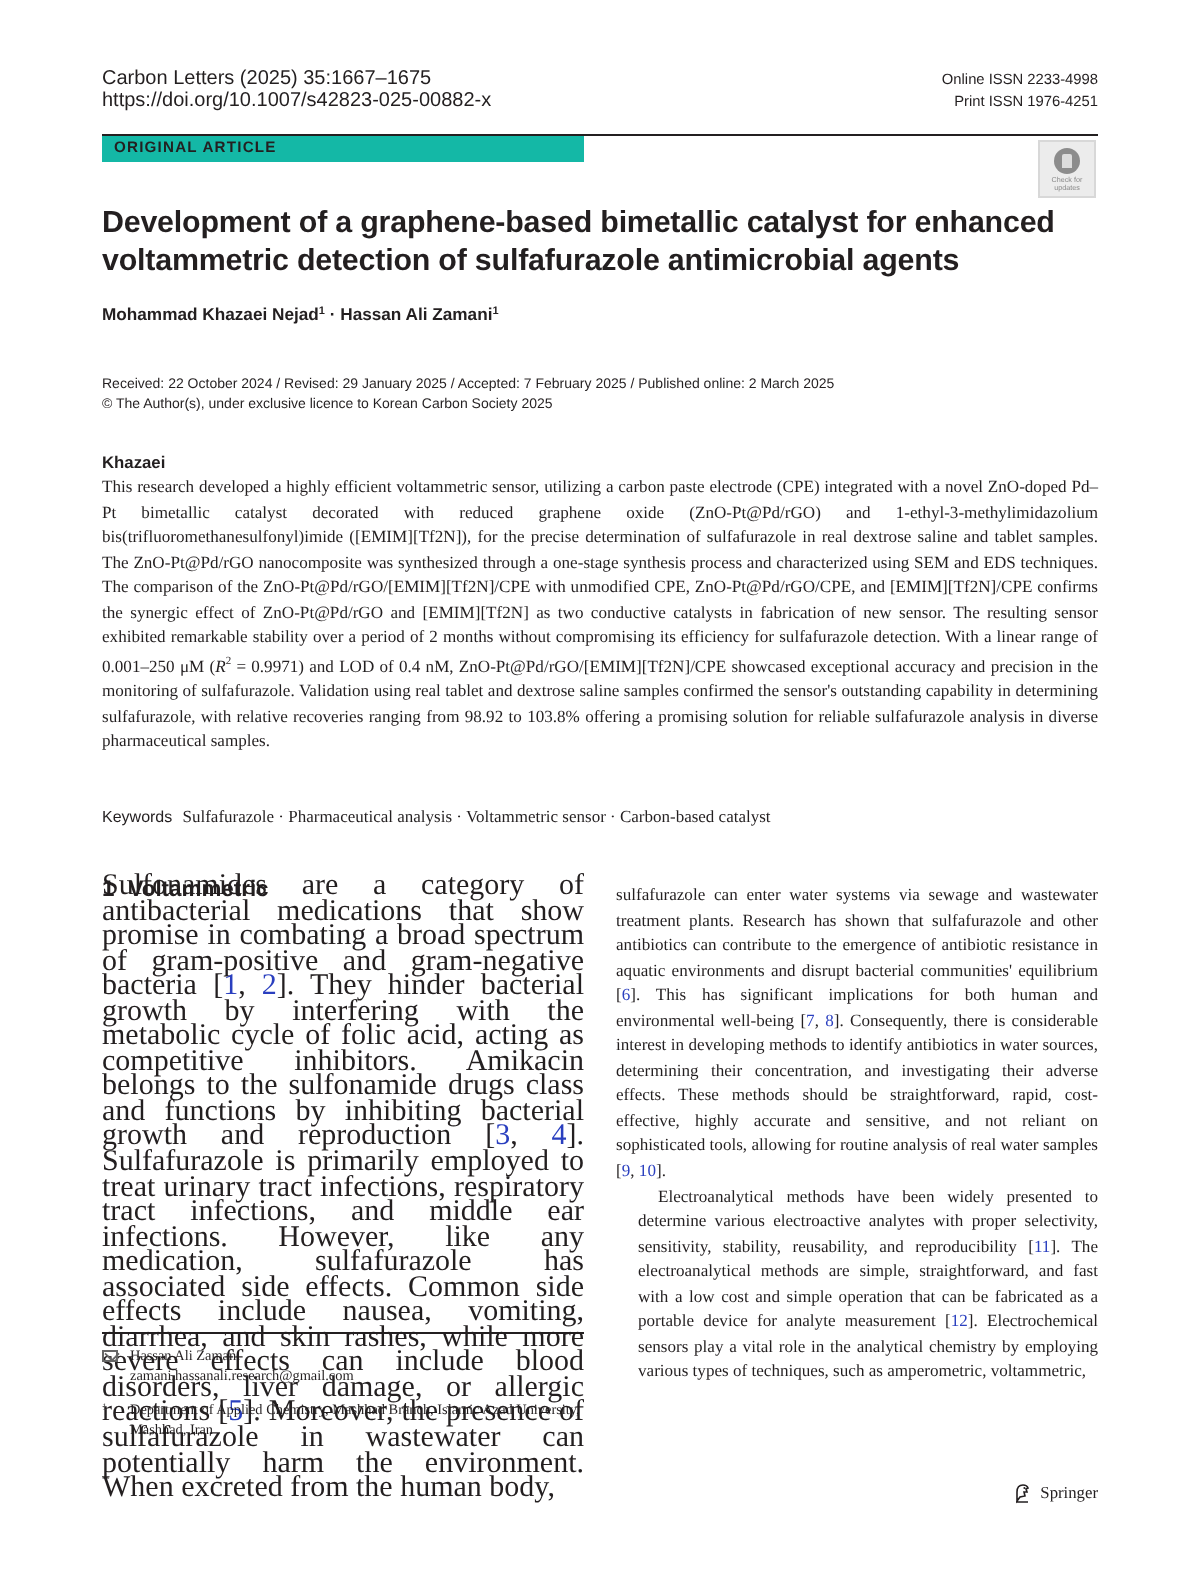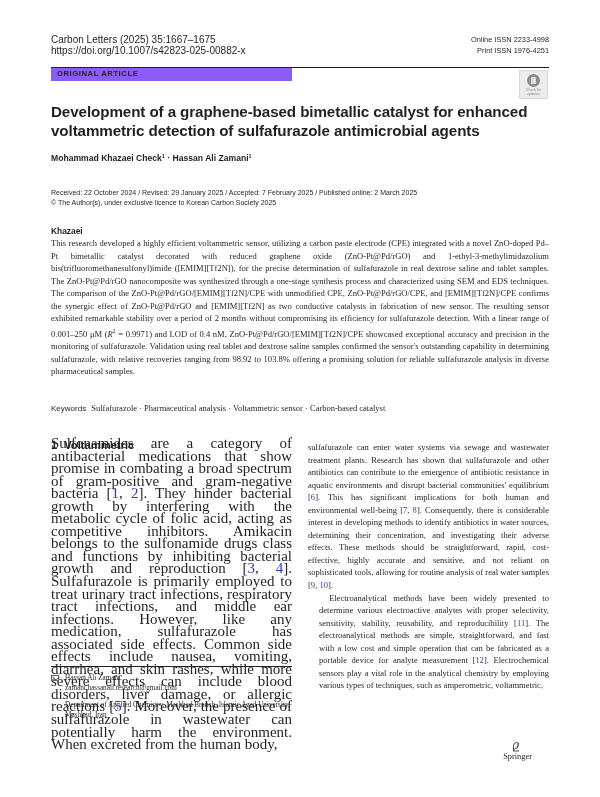--- a/index.html
+++ b/index.html
@@ -3,21 +3,21 @@
 <meta charset="utf-8">
 <style>
   * { box-sizing: border-box; margin: 0; padding: 0; }
   html, body { width: 600px; height: 797px; background: #ffffff; overflow: hidden; }
   body { position: relative; font-family: "Liberation Serif", serif; color: #231f20; }
 
   .hdr-left { position: absolute; left: 51px; top: 34px; font-family: "Liberation Sans", sans-serif; font-size: 10px; line-height: 11px; color: #231f20; }
   .hdr-right { position: absolute; right: 51px; top: 34px; font-family: "Liberation Sans", sans-serif; font-size: 7.4px; line-height: 11px; text-align: right; color: #231f20; }
 
   .rule-top { position: absolute; left: 51px; width: 498px; top: 67px; height: 1.3px; background: #231f20; }
-  .banner { position: absolute; left: 51px; top: 68px; width: 241px; height: 12.5px; background: #8b5cf6; font-family: "Liberation Sans", sans-serif; font-weight: bold; font-size: 7.6px; letter-spacing: 0.6px; line-height: 12.5px; padding-left: 6px; color: #231f20; }
+  .banner { position: absolute; left: 51px; top: 68px; width: 241px; height: 12.5px; background: #14b8a6; font-family: "Liberation Sans", sans-serif; font-weight: bold; font-size: 7.6px; letter-spacing: 0.6px; line-height: 12.5px; padding-left: 6px; color: #231f20; }
 
   .check-updates { position: absolute; left: 519px; top: 70px; width: 29px; height: 29px; background: #ececec; border: 0.5px solid #d8d8d8; display: flex; flex-direction: column; align-items: center; }
   .check-updates .badge { margin-top: 3px; width: 13px; height: 13px; border-radius: 50%; background: #8c8c8c; position: relative; }
   .check-updates .badge::after { content: ""; position: absolute; left: 4px; top: 2.5px; width: 5px; height: 7px; background: #dcdcdc; border-radius: 1px 1px 0 0; }
   .check-updates .lbl { font-family: "Liberation Sans", sans-serif; font-size: 3.6px; line-height: 4.2px; text-align: center; color: #8a8a8a; margin-top: 1px; }
 
   .title { position: absolute; left: 51px; top: 102px; width: 500px; font-family: "Liberation Sans", sans-serif; font-weight: bold; font-size: 15.2px; line-height: 19px; color: #231f20; letter-spacing: -0.1px; }
   .authors { position: absolute; left: 51px; top: 151px; font-family: "Liberation Sans", sans-serif; font-weight: bold; font-size: 8.6px; line-height: 11px; color: #231f20; }
   .authors sup { font-size: 5.5px; vertical-align: 3px; }
   .dates { position: absolute; left: 51px; top: 188px; font-family: "Liberation Sans", sans-serif; font-size: 7px; line-height: 10px; color: #231f20; }
@@ -38,21 +38,21 @@
 
   .fn-rule { position: absolute; left: 51px; top: 666px; width: 241px; height: 0.8px; background: #231f20; }
   .fn { position: absolute; left: 51px; top: 673px; width: 241px; font-size: 7.2px; line-height: 10px; }
   .fn .row { display: flex; }
   .fn .mark { width: 14px; flex-shrink: 0; font-size: 7px; color: #555; }
   .fn .mark.sup { font-size: 5px; padding-top: 0px; }
   .fn .gap { height: 7px; }
   .mail-icon { display: inline-block; width: 8px; height: 6px; border: 0.7px solid #666; position: relative; margin-top: 2px; }
   .mail-icon::before { content: ""; position: absolute; left: 0.5px; top: -2.4px; width: 5px; height: 5px; border-right: 0.7px solid #666; border-bottom: 0.7px solid #666; transform: rotate(45deg) scale(0.9); }
 
-  .springer { position: absolute; right: 68px; top: 741px; display: flex; align-items: center; font-size: 8.4px; color: #231f20; flex-direction: column; }
+  .springer { position: absolute; right: 51px; top: 741px; display: flex; align-items: center; font-size: 8.4px; color: #231f20; }
   .springer svg { margin-right: 4px; }
 </style>
 </head>
 <body>
 
 <div class="hdr-left">
   <div>Carbon Letters (2025) 35:1667–1675</div>
   <div>https://doi.org/10.1007/s42823-025-00882-x</div>
 </div>
 <div class="hdr-right">
@@ -67,21 +67,21 @@
   <div class="badge"></div>
   <div class="lbl">
     <div>Check for</div>
     <div>updates</div>
   </div>
 </div>
 
 <h1 class="title">Development of a graphene-based bimetallic catalyst for enhanced voltammetric detection of sulfafurazole antimicrobial agents</h1>
 
 <div class="authors">
-  <span>Mohammad Khazaei Check</span><sup>1</sup><span> · </span><span>Hassan Ali Zamani</span><sup>1</sup>
+  <span>Mohammad Khazaei Nejad</span><sup>1</sup><span> · </span><span>Hassan Ali Zamani</span><sup>1</sup>
 </div>
 
 <div class="dates">
   <div>Received: 22 October 2024 / Revised: 29 January 2025 / Accepted: 7 February 2025 / Published online: 2 March 2025</div>
   <div>© The Author(s), under exclusive licence to Korean Carbon Society 2025</div>
 </div>
 
 <div class="abs-heading">Khazaei</div>
 <p class="abs-body"><span>This research developed a highly efficient voltammetric sensor, utilizing a carbon paste electrode (CPE) integrated with a novel ZnO-doped Pd–Pt bimetallic catalyst decorated with reduced graphene oxide (ZnO-Pt@Pd/rGO) and 1-ethyl-3-methylimidazolium bis(trifluoromethanesulfonyl)imide ([EMIM][Tf2N]), for the precise determination of sulfafurazole in real dextrose saline and tablet samples. The ZnO-Pt@Pd/rGO nanocomposite was synthesized through a one-stage synthesis process and characterized using SEM and EDS techniques. The comparison of the ZnO-Pt@Pd/rGO/[EMIM][Tf2N]/CPE with unmodified CPE, ZnO-Pt@Pd/rGO/CPE, and [EMIM][Tf2N]/CPE confirms the synergic effect of ZnO-Pt@Pd/rGO and [EMIM][Tf2N] as two conductive catalysts in fabrication of new sensor. The resulting sensor exhibited remarkable stability over a period of 2 months without compromising its efficiency for sulfafurazole detection. With a linear range of 0.001–250 μM (</span><i>R</i><sup style="font-size:5.5px">2</sup><span> = 0.9971) and LOD of 0.4 nM, ZnO-Pt@Pd/rGO/[EMIM][Tf2N]/CPE showcased exceptional accuracy and precision in the monitoring of sulfafurazole. Validation using real tablet and dextrose saline samples confirmed the sensor's outstanding capability in determining sulfafurazole, with relative recoveries ranging from 98.92 to 103.8% offering a promising solution for reliable sulfafurazole analysis in diverse pharmaceutical samples.</span></p>
 

